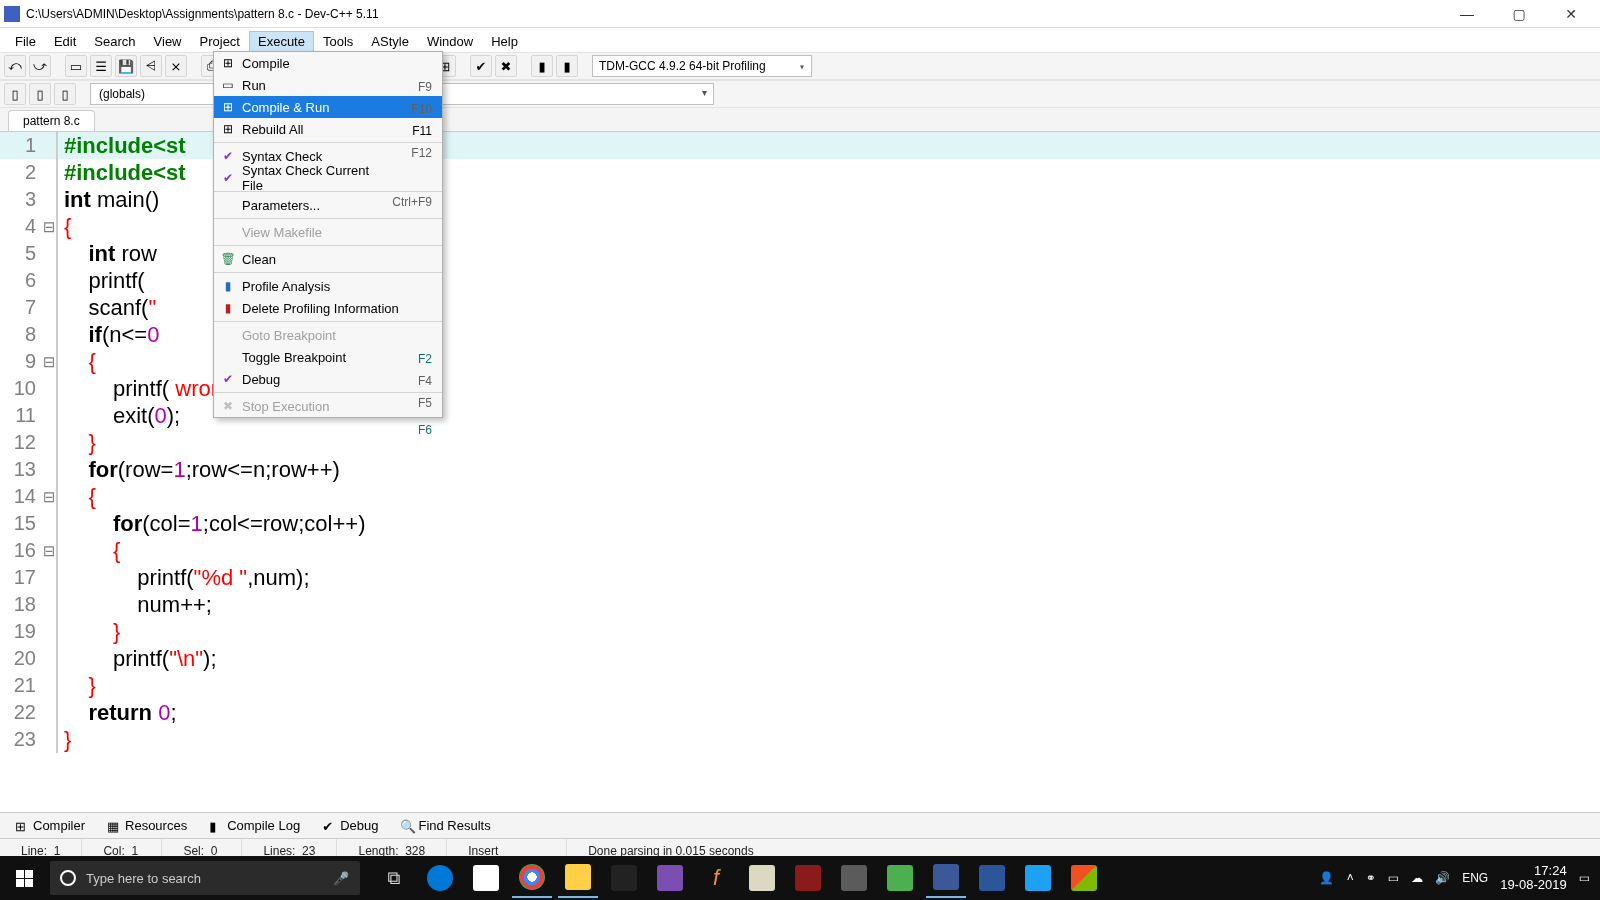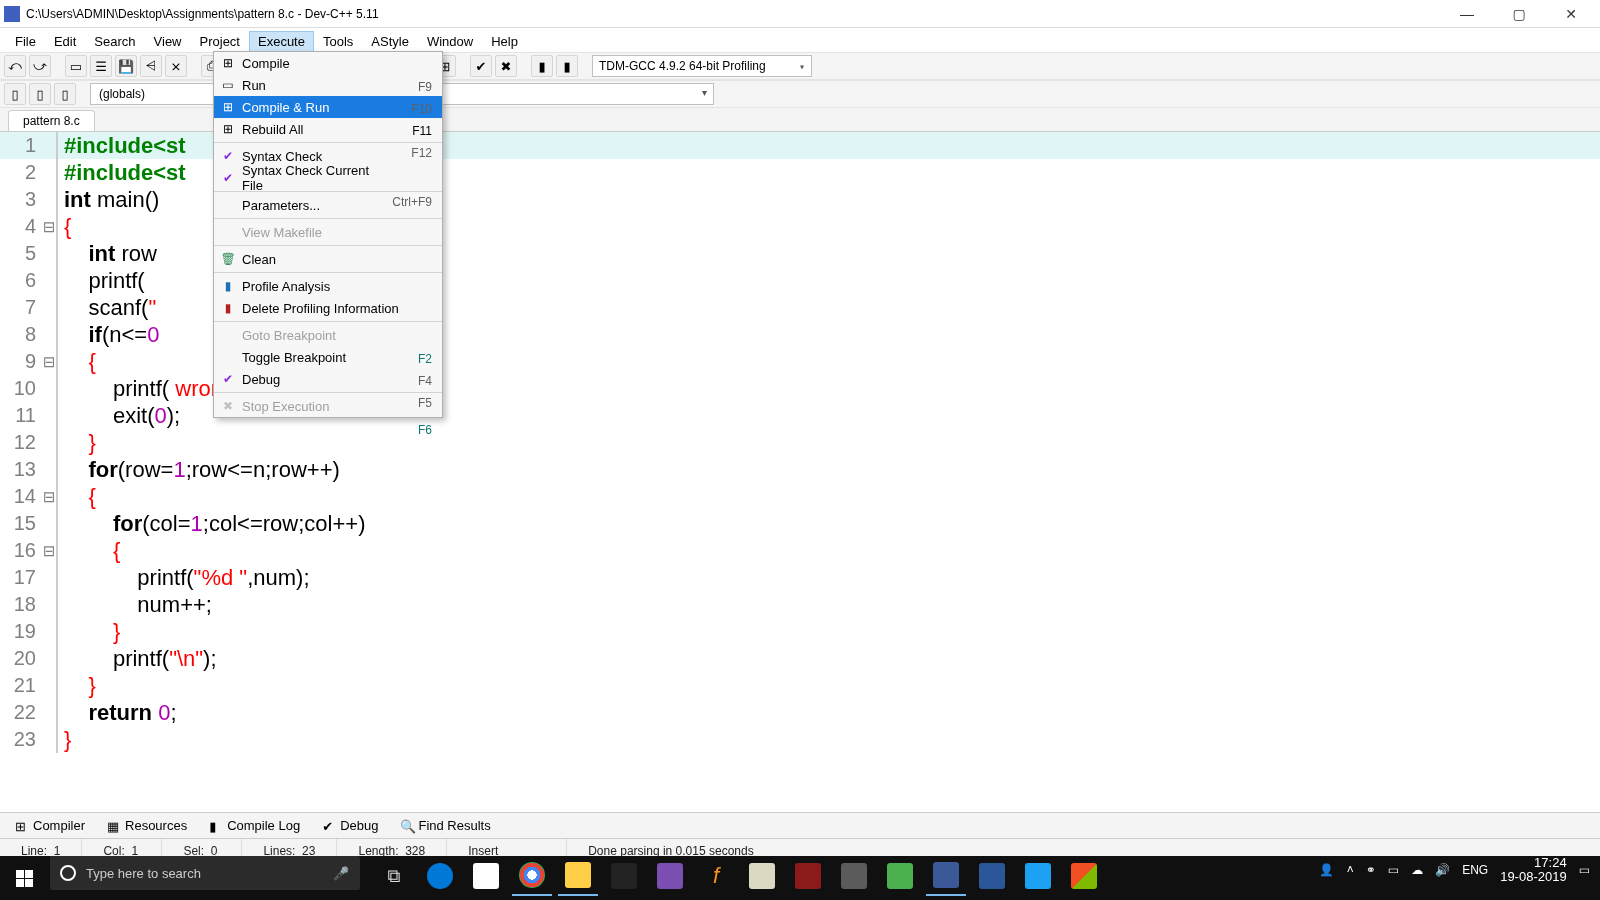--- a/index.html
+++ b/index.html
@@ -61,21 +61,21 @@
 
 .bottom-tabs { height: 26px; background:#f4f4f4; border-top:1px solid #ccc; display:flex; align-items:center; padding:0 6px; gap:4px; font-size:13px;}
 .btab { display:flex; align-items:center; gap:4px; padding:3px 8px; border:1px solid transparent;}
 .btab-icon { width:14px;height:14px; display:inline-block; }
 
 
 .statusbar { height:24px; background:#f4f4f4; border-top:1px solid #ccc; display:flex; align-items:center; font-size:12px; color:#222;}
 .statusbar .cell { padding:0 21px; border-right:1px solid #ddd; height:100%; display:flex; align-items:center; min-width:80px;}
 
 
-.taskbar { position:absolute; bottom:0; left:0; right:0; height:44px; background:#101010; display:flex; align-items:flex-start; color:#fff; font-size:13px;}
+.taskbar { position:absolute; bottom:0; left:0; right:0; height:44px; background:#101010; display:flex; align-items:center; color:#fff; font-size:13px;}
 .taskbar .start { width:48px; height:44px; display:flex; align-items:center; justify-content:center;}
 .win-logo { display:grid; grid-template-columns:8px 8px; grid-template-rows:8px 8px; gap:1px;}
 .win-logo span { background:#fff;}
 .search-box { background:#2b2b2b; height:34px; width:310px; display:flex; align-items:center; border-radius:2px; margin-left:2px; padding:0 10px; gap:10px; color:#ccc;}
 .search-box .circ { width:16px;height:16px;border:2px solid #fff;border-radius:50%;}
 .tb-icons { display:flex; gap:6px; margin-left:14px;}
 .tb-app { width:40px;height:40px; display:flex;align-items:center;justify-content:center;}
 .tb-app .sq { width:26px;height:26px;border-radius:3px;}
 .tb-app.active { border-bottom:2px solid #76b9ed;}
 .systray { margin-left:auto; display:flex; align-items:center; gap:12px; padding-right:10px; font-size:12px;}

